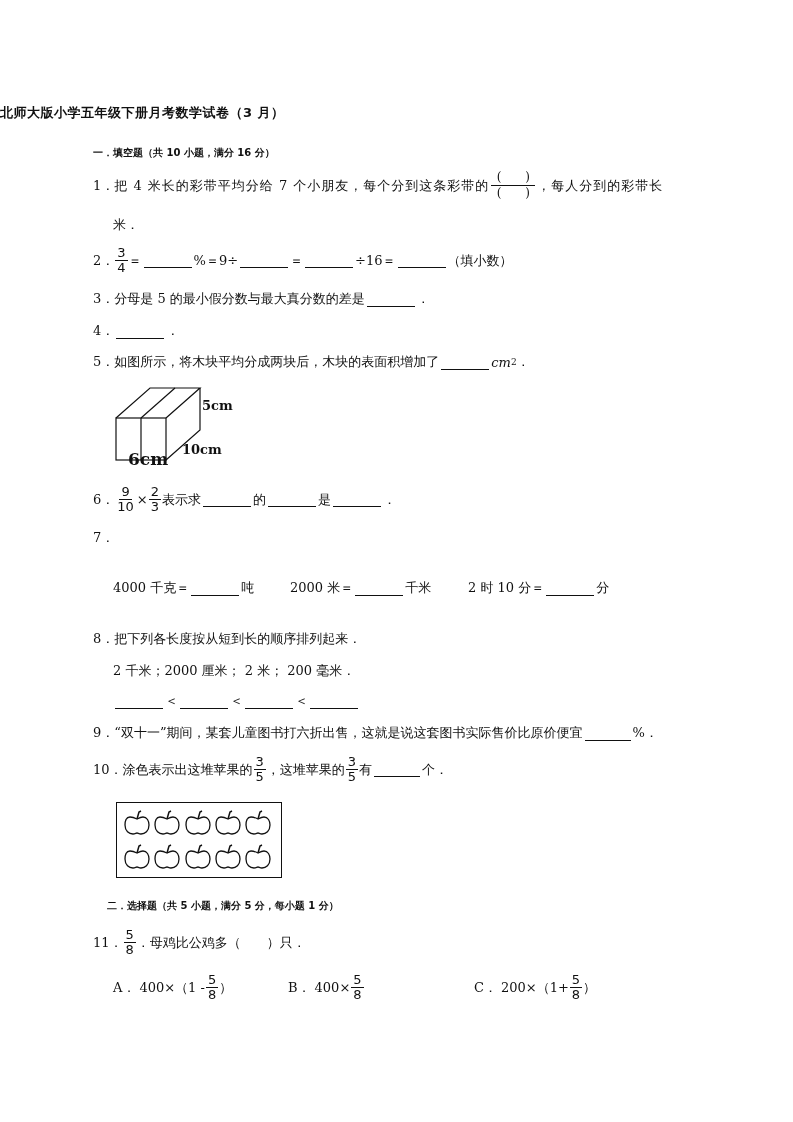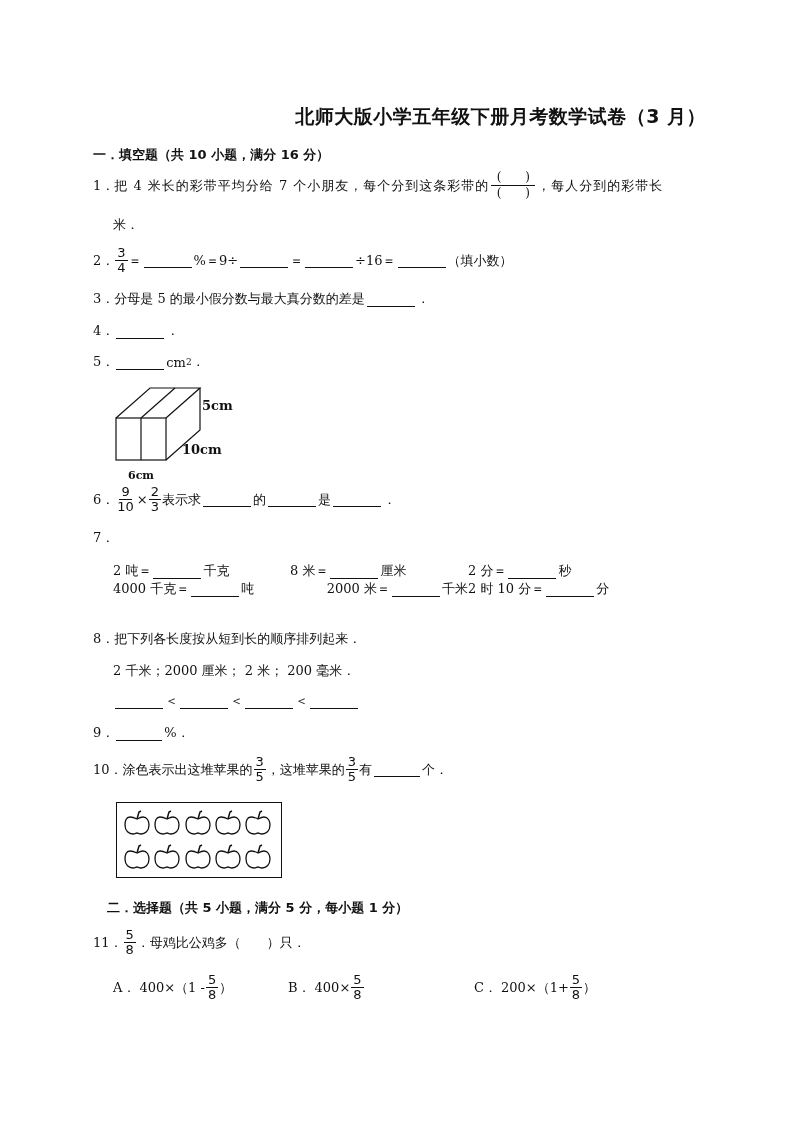--- a/index.html
+++ b/index.html
@@ -1,21 +1,21 @@
 <!DOCTYPE html>
 <html><head>
 <meta charset="utf-8">
 <style>
   html, body { margin: 0; padding: 0; background: #ffffff; }
   body { width: 793px; height: 1122px; position: relative; overflow: hidden;
          font-family: "DejaVu Serif", "Liberation Serif", serif; color: #111; font-size: 13px; }
   .abs { position: absolute; white-space: nowrap; }
-  .title { left: 0; width: 706px; top: 104px; text-align: right; font-size: 19px; font-weight: bold;
+  .title { left: 0; width: 706px; top: 104px; text-align: left; font-size: 13px; font-weight: bold;
            font-family: "DejaVu Sans", "Liberation Sans", sans-serif; letter-spacing: 0.5px; }
-  .section { font-weight: bold; font-size: 13px; font-family: "DejaVu Sans", sans-serif; }
+  .section { font-weight: bold; font-size: 10px; font-family: "DejaVu Sans", sans-serif; }
   .line { display: flex; align-items: center; }
   .blank { display: inline-block; border-bottom: 1px solid #111; height: 14px; margin: 0 2px; }
   .w45 { width: 46px; } .w48 { width: 48px; }
   .frac { display: inline-flex; flex-direction: column; align-items: center; vertical-align: middle;
           font-family: "DejaVu Sans", sans-serif; font-size: 13px; line-height: 14px; margin: 0 1px; }
   .frac .num { border-bottom: 1px solid #111; padding: 0 2px; }
   .frac .den { padding: 0 2px; }
   .pfrac { display: inline-flex; flex-direction: column; align-items: center; vertical-align: middle;
            font-size: 12px; line-height: 15px; margin: 0 2px; }
   .pfrac .num { border-bottom: 1px solid #111; width: 44px; text-align: center; }
@@ -66,42 +66,43 @@
 </div>
 
 <div class="abs line" style="left:93px; top:322px;">
   <span>4．</span>
   <span class="blank w48"></span>
   <span>．</span>
 </div>
 
 <div class="abs line" style="left:93px; top:353px;">
   <span>5．</span>
-  <span class="blank w48"></span>
-  <span style="">cm</span>
+  <span>如图所示，将木块平均分成两块后，木块的表面积增加了</span>
+  <span class="blank w48"></span>
+  <span style="font-style:italic;">cm</span>
     <sup style="font-size:9px;">2</sup>
   <span>．</span>
 </div>
 
 <div class="abs" style="left:108px; top:380px; width:135px; height:95px;">
   <svg width="135" height="95" viewBox="0 0 135 95">
     <g fill="none" stroke="#111" stroke-width="1.2">
 
       <rect x="8" y="38" width="50" height="42"></rect>
       <line x1="33" y1="38" x2="33" y2="80"></line>
 
       <polyline points="8,38 42,8 92,8 58,38"></polyline>
       <line x1="33" y1="38" x2="67" y2="8"></line>
 
       <polyline points="92,8 92,50 58,80"></polyline>
     </g>
   </svg>
   <div class="abs" style="left:94px; top:18px; font-size:13px; font-weight:bold;">5cm</div>
   <div class="abs" style="left:74px; top:62px; font-size:13px; font-weight:bold;">10cm</div>
-  <div class="abs" style="left:20px; top:89px; font-size:11px; font-weight:bold;">6cm</div>
+  <div class="abs" style="left:20px; top:69px; font-size:17px; font-weight:bold;">6cm</div>
 </div>
 
 <div class="abs line" style="left:93px; top:485px;">
   <span>6．</span>
   <span class="frac">
     <span class="num">9</span>
       <span class="den">10</span>
   </span>
   <span>×</span>
   <span class="frac">
@@ -112,44 +113,27 @@
   <span class="blank w48"></span>
   <span>的</span>
   <span class="blank w48"></span>
   <span>是</span>
   <span class="blank w48"></span>
   <span>．</span>
 </div>
 
 <div class="abs" style="left:93px; top:529px;">7．</div>
 <div class="abs" style="left:113px; top:562px; width:520px;">
-  <div class="line" style="height:18px;">
-    <span class="cell" style="width:177px;">
-        <span>2 吨＝</span>
-        <span class="blank w48"></span>
-        <span>千克</span>
-      </span>
-    <span class="cell" style="width:178px;">
-        <span>8 米＝</span>
-        <span class="blank w48"></span>
-        <span>厘米</span>
-      </span>
-    <span class="cell">
-        <span>2 分＝</span>
-        <span class="blank w48"></span>
-        <span>秒</span>
-      </span>
-  </div>
-  <div class="line" style="height:18px; ">
+  <div class="line" style="height:18px; margin-top:17px;">
     <span class="cell" style="width:177px;">
         <span>4000 千克＝</span>
         <span class="blank w48"></span>
         <span>吨</span>
       </span>
-    <span class="cell" style="width:178px;justify-content:flex-end;">
+    <span class="cell" style="width:178px;">
         <span>2000 米＝</span>
         <span class="blank w48"></span>
         <span>千米</span>
       </span>
     <span class="cell">
         <span>2 时 10 分＝</span>
         <span class="blank w48"></span>
         <span>分</span>
       </span>
   </div>
@@ -165,20 +149,21 @@
   <span>＜</span>
   <span class="blank w48"></span>
   <span>＜</span>
   <span class="blank w48"></span>
   <span>＜</span>
   <span class="blank w48"></span>
 </div>
 
 <div class="abs line" style="left:93px; top:724px;">
   <span>9．</span>
+  <span>“双十一”期间，某套儿童图书打六折出售，这就是说这套图书实际售价比原价便宜</span>
   <span class="blank w45"></span>
   <span>%．</span>
 </div>
 
 <div class="abs line" style="left:93px; top:755px;align-items:center;">
   <span>10．</span>
   <span>涂色表示出这堆苹果的</span>
   <span class="frac">
     <span class="num">3</span>
       <span class="den">5</span>

